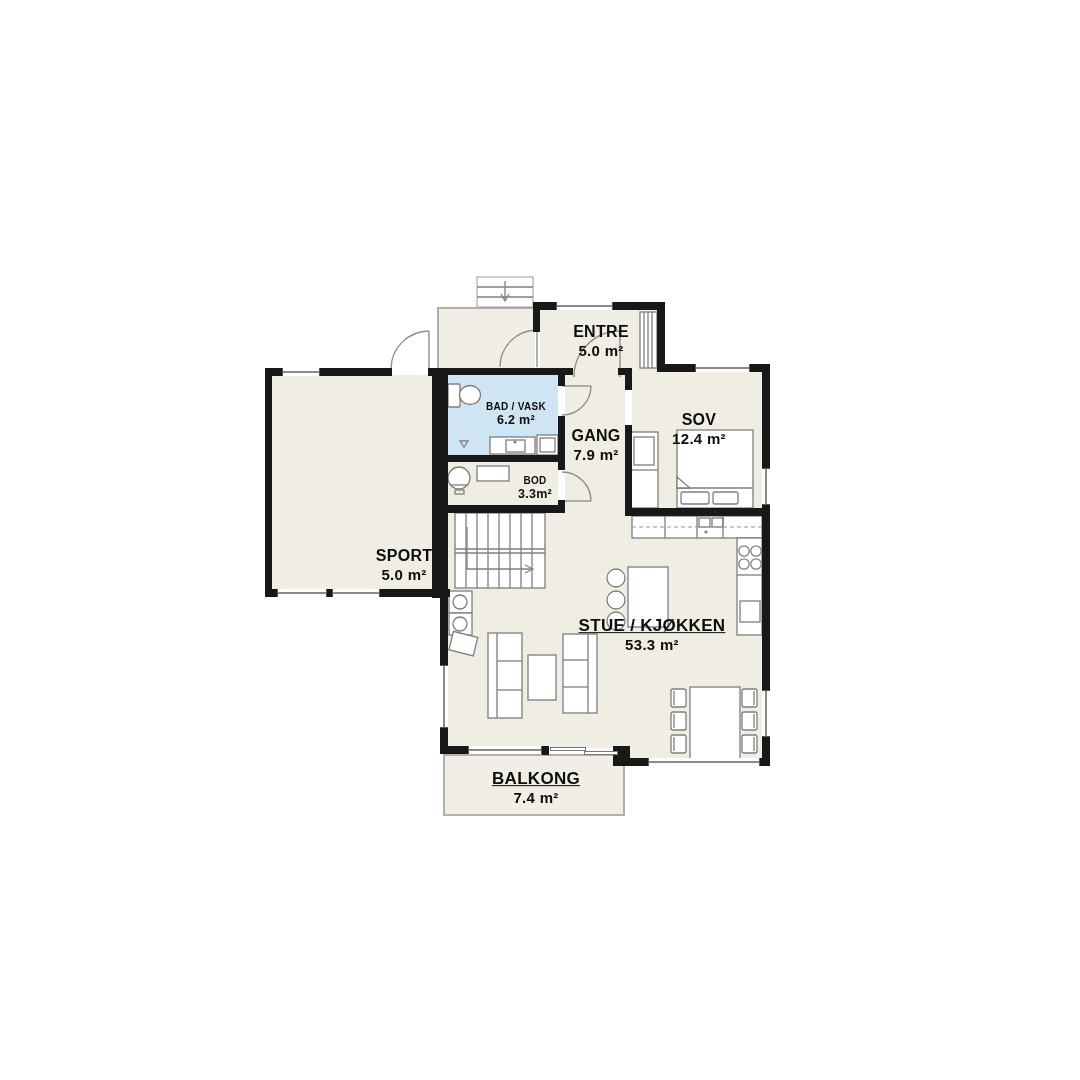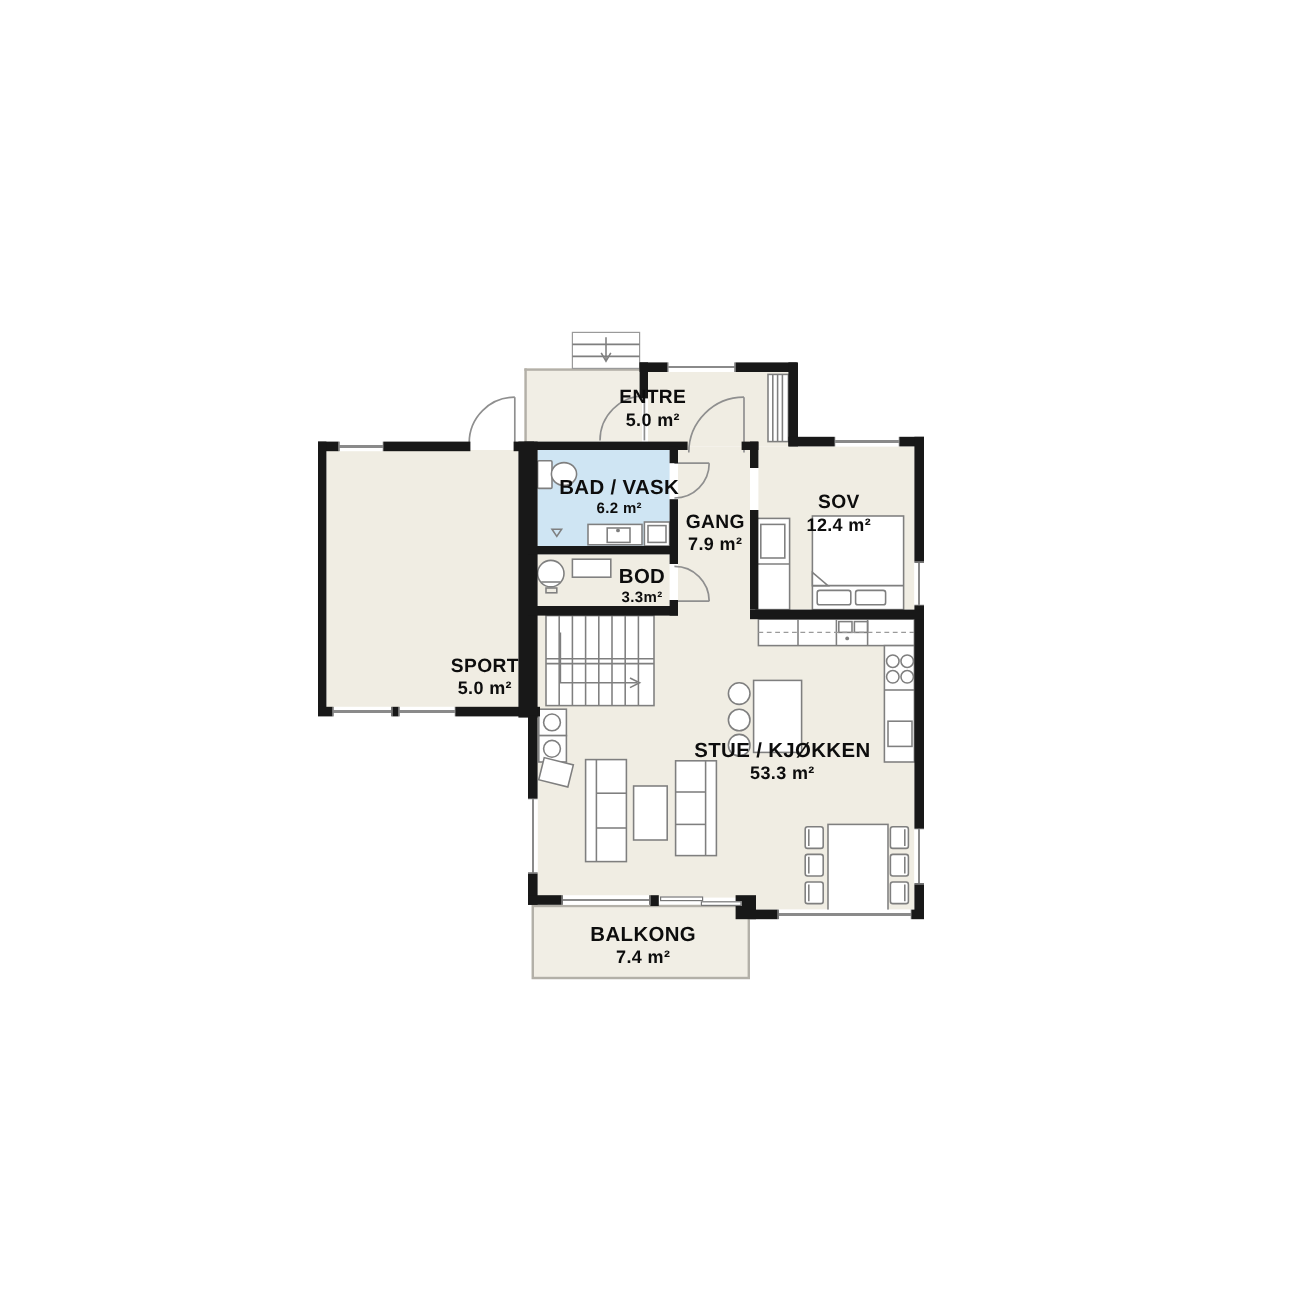--- a/index.html
+++ b/index.html
@@ -15,23 +15,23 @@
   .win-h{position:absolute;background:linear-gradient(to bottom,#fff 0 3px,#8a8a8a 3px 5px,#fff 5px 100%);
          border-left:1px solid #555;border-right:1px solid #555;box-sizing:border-box;z-index:5;}
   .win-v{position:absolute;background:linear-gradient(to right,#fff 0 3px,#8a8a8a 3px 5px,#fff 5px 100%);
          border-top:1px solid #555;border-bottom:1px solid #555;box-sizing:border-box;z-index:5;}
   .slide{position:absolute;background:#fff;border:1px solid #777;box-sizing:border-box;z-index:5;}
   
   .label{position:absolute;transform:translate(-50%,-50%);text-align:center;color:#0d0d0d;
          font-weight:bold;white-space:nowrap;z-index:6;line-height:1.18;letter-spacing:.3px;}
   .label .nm{display:block;font-size:16px;}
   .label .ar{display:block;font-size:15px;}
-  .label.sm .nm{font-size:17px;}
+  .label.sm .nm{font-size:10px;}
   .label.sm .ar{font-size:12.5px;}
-  .label.lg .nm{font-size:17px;}
+  .label.lg .nm{font-size:17px;text-decoration:underline;}
   svg.overlay{position:absolute;left:0;top:0;z-index:3;}
   svg .ln{stroke:#7f7f7f;stroke-width:1.3;fill:none;}
   svg .fw{stroke:#7f7f7f;stroke-width:1.3;fill:#ffffff;}
   svg .door{stroke:#8f8f8f;stroke-width:1.4;fill:none;}
   svg .dash{stroke:#9a9a9a;stroke-width:1.1;fill:none;stroke-dasharray:4 3;}
   svg .thin{stroke:#9a9a9a;stroke-width:1;fill:#ffffff;}
 </style>
 </head>
 <body>
 
@@ -247,21 +247,21 @@
   <div class="win-h" style="left:648px;top:758px;width:112px;height:8px;"></div>
   <div class="win-v" style="left:762px;top:690px;width:8px;height:47px;"></div>
 
   <div class="slide" style="left:550px;top:747px;width:36px;height:4px;"></div>
   <div class="slide" style="left:584px;top:751px;width:34px;height:4px;"></div>
 
   <div class="label" style="left:404px;top:565px;">
     <span class="nm">SPORT</span>
     <span class="ar">5.0 m²</span>
   </div>
-  <div class="label" style="left:544px;top:341px;">
+  <div class="label" style="left:601px;top:341px;">
     <span class="nm">ENTRE</span>
     <span class="ar">5.0 m²</span>
   </div>
   <div class="label sm" style="left:516px;top:414px;">
     <span class="nm">BAD / VASK</span>
     <span class="ar">6.2 m²</span>
   </div>
   <div class="label" style="left:596px;top:445px;">
     <span class="nm">GANG</span>
     <span class="ar">7.9 m²</span>

